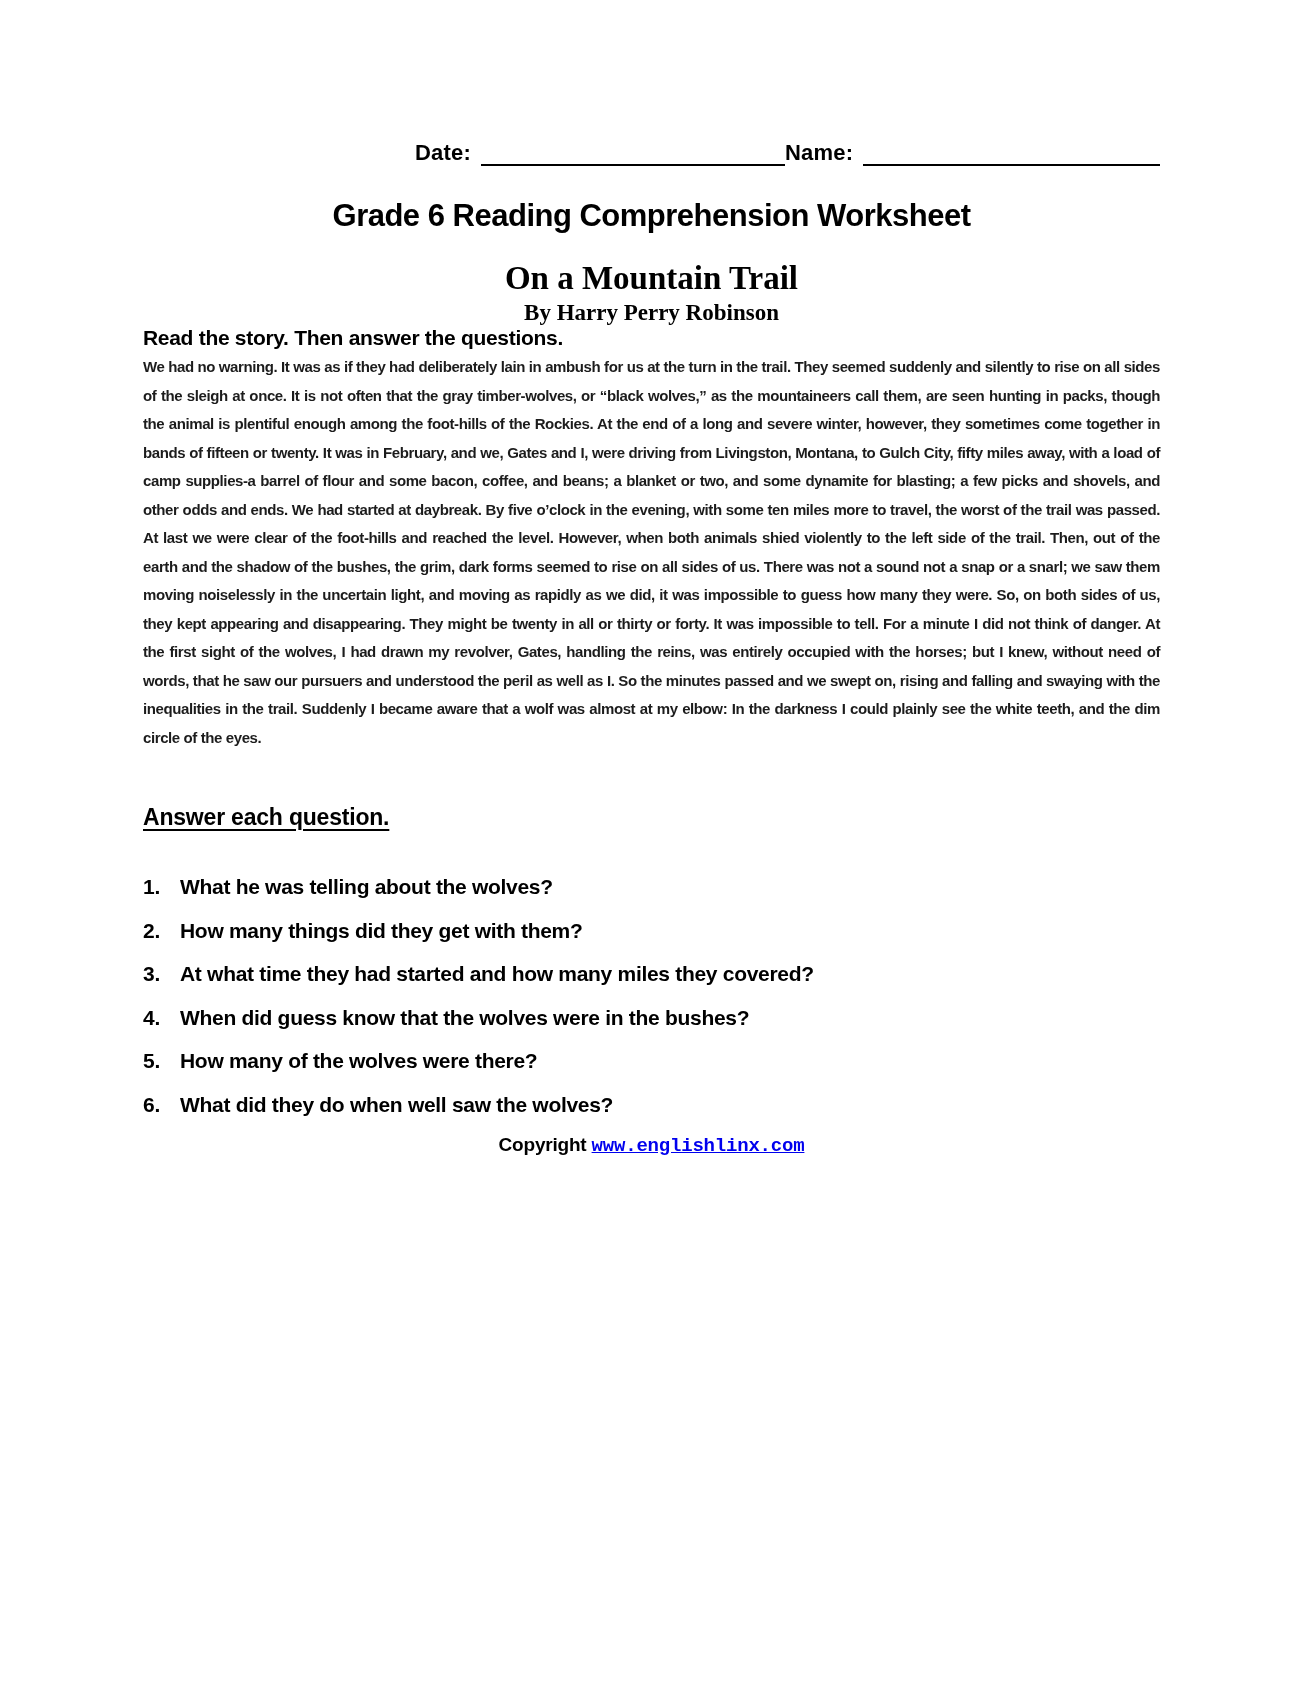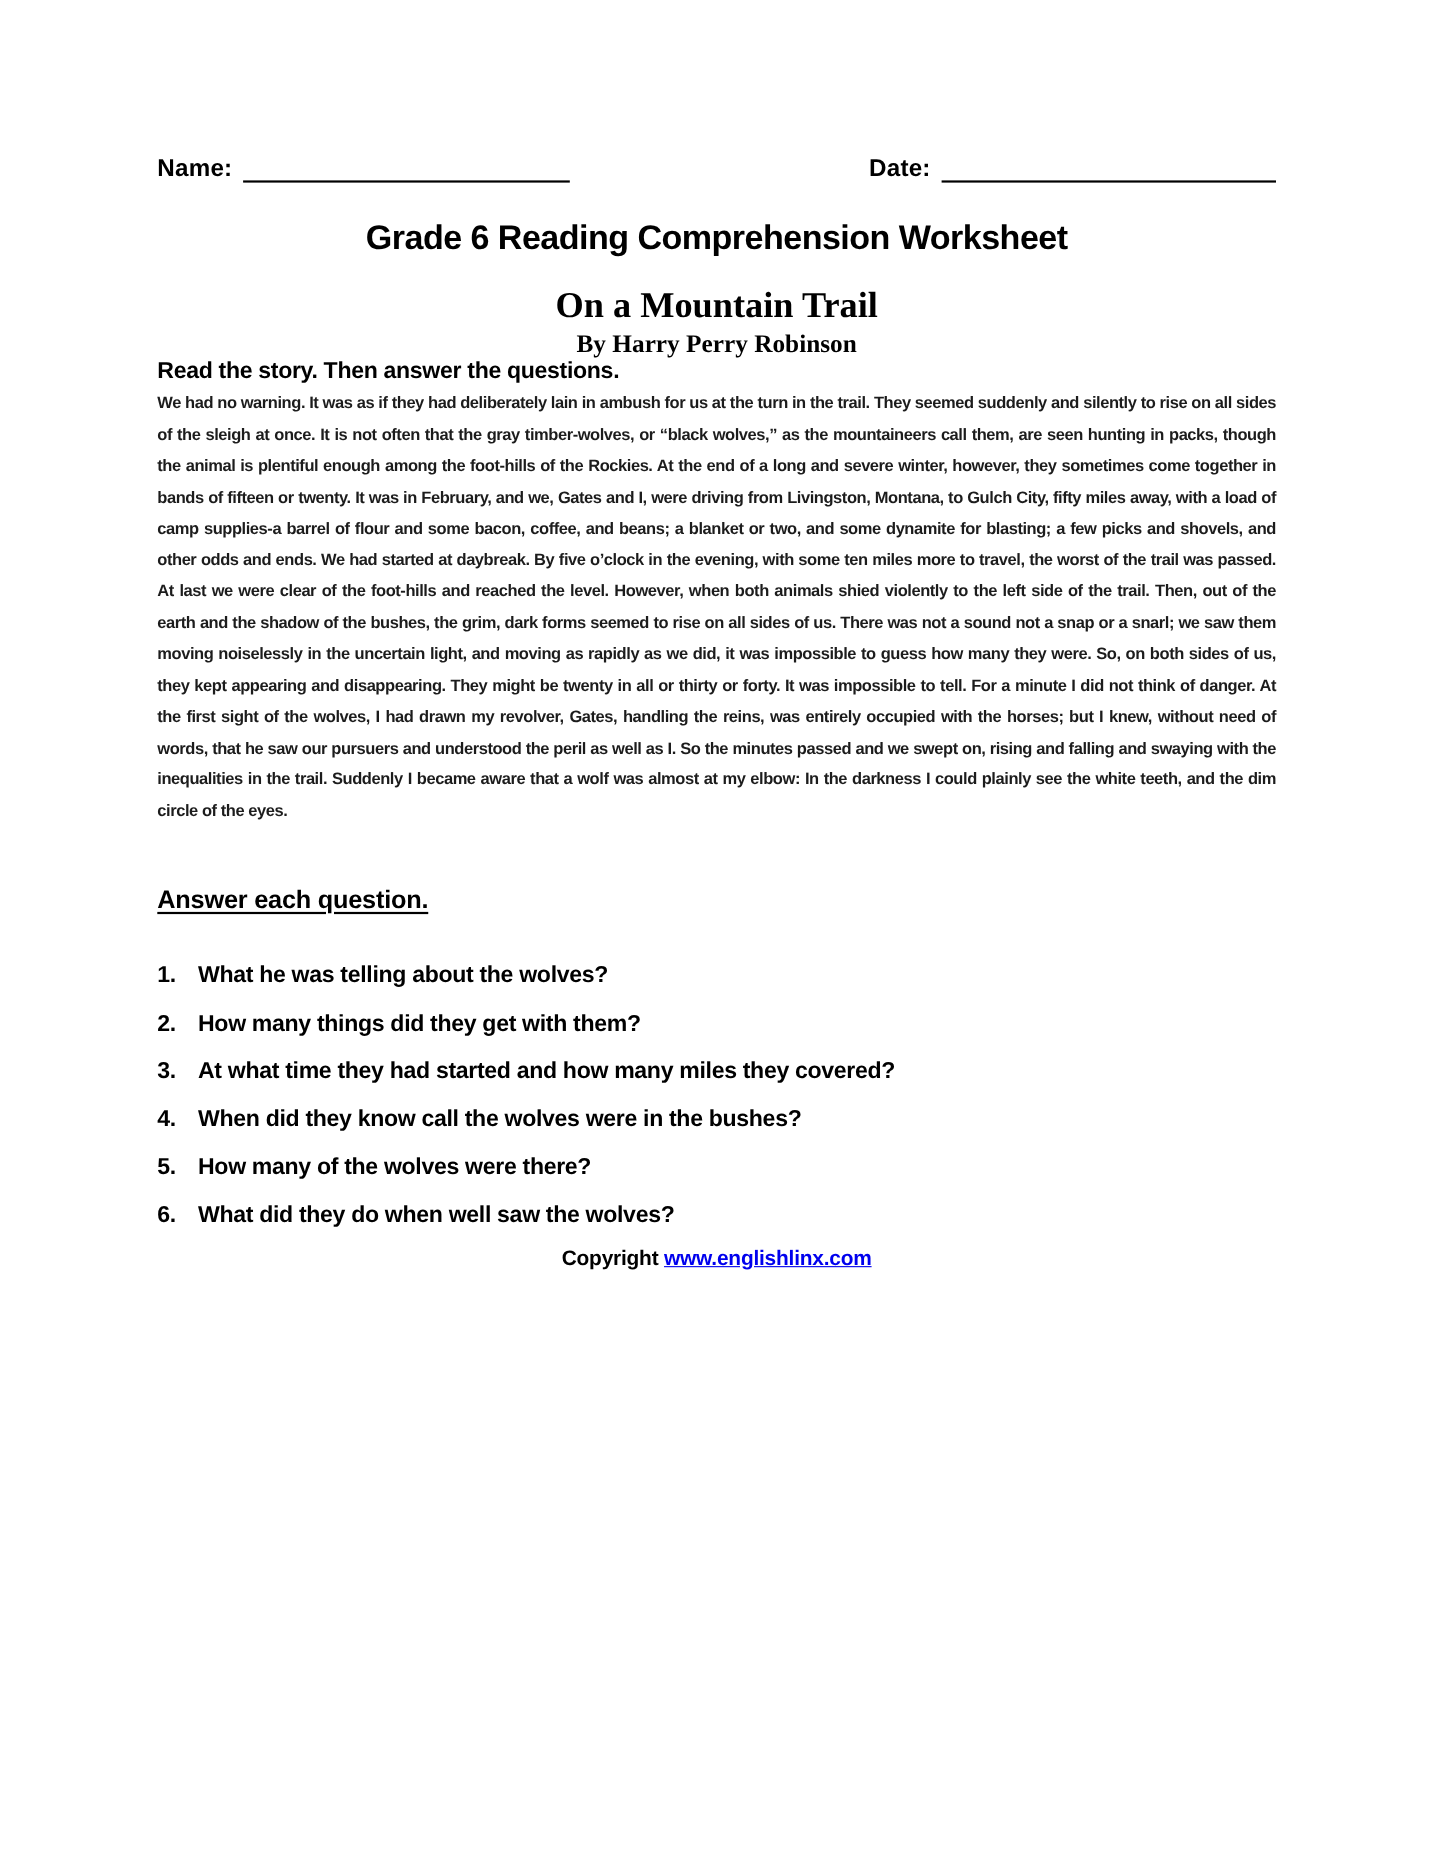--- a/index.html
+++ b/index.html
@@ -100,34 +100,35 @@
   .footer {
     text-align: center;
     font-size: 19px;
     font-weight: bold;
     letter-spacing: -0.2px;
     margin-top: 12px;
   }
   .footer a {
     text-decoration: underline;
     cursor: pointer;
+    font-family: Liberation Mono, monospace;
   }
 </style>
 </head>
 <body>
 
 <div class="page">
 
   <div class="name-date-row">
+    <div class="field-group date">
+      <span>Date:</span>
+      <span class="blank-line"></span>
+    </div>
     <div class="field-group name">
       <span>Name:</span>
-      <span class="blank-line"></span>
-    </div>
-    <div class="field-group date">
-      <span>Date:</span>
       <span class="blank-line"></span>
     </div>
   </div>
 
   <div class="worksheet-title">Grade 6 Reading Comprehension Worksheet</div>
 
   <div class="story-title">On a Mountain Trail</div>
   <div class="story-author">By Harry Perry Robinson</div>
 
   <div class="instructions">Read the story. Then answer the questions.</div>
@@ -148,21 +149,21 @@
         <span class="question-text">How many things did they get with them?</span>
       </li>
 
       <li class="question-item">
         <span class="question-number">3.</span>
         <span class="question-text">At what time they had started and how many miles they covered?</span>
       </li>
 
       <li class="question-item">
         <span class="question-number">4.</span>
-        <span class="question-text">When did they know call the wolves were in the bushes?</span>
+        <span class="question-text">When did guess know that the wolves were in the bushes?</span>
       </li>
 
       <li class="question-item">
         <span class="question-number">5.</span>
         <span class="question-text">How many of the wolves were there?</span>
       </li>
 
       <li class="question-item">
         <span class="question-number">6.</span>
         <span class="question-text">What did they do when well saw the wolves?</span>

